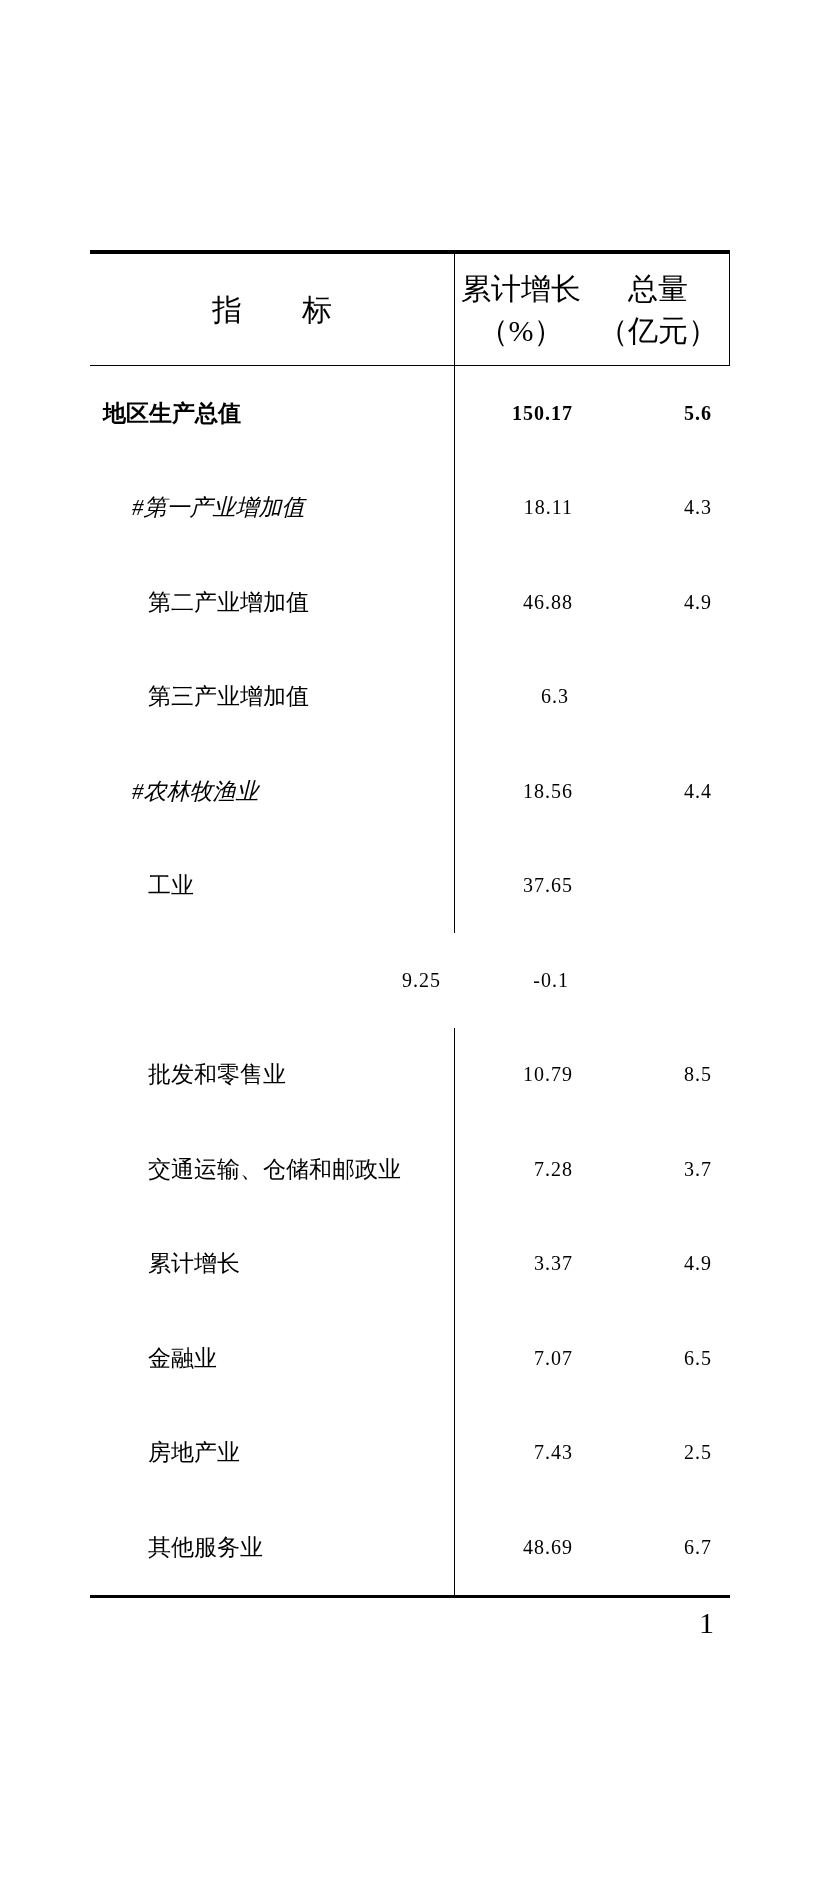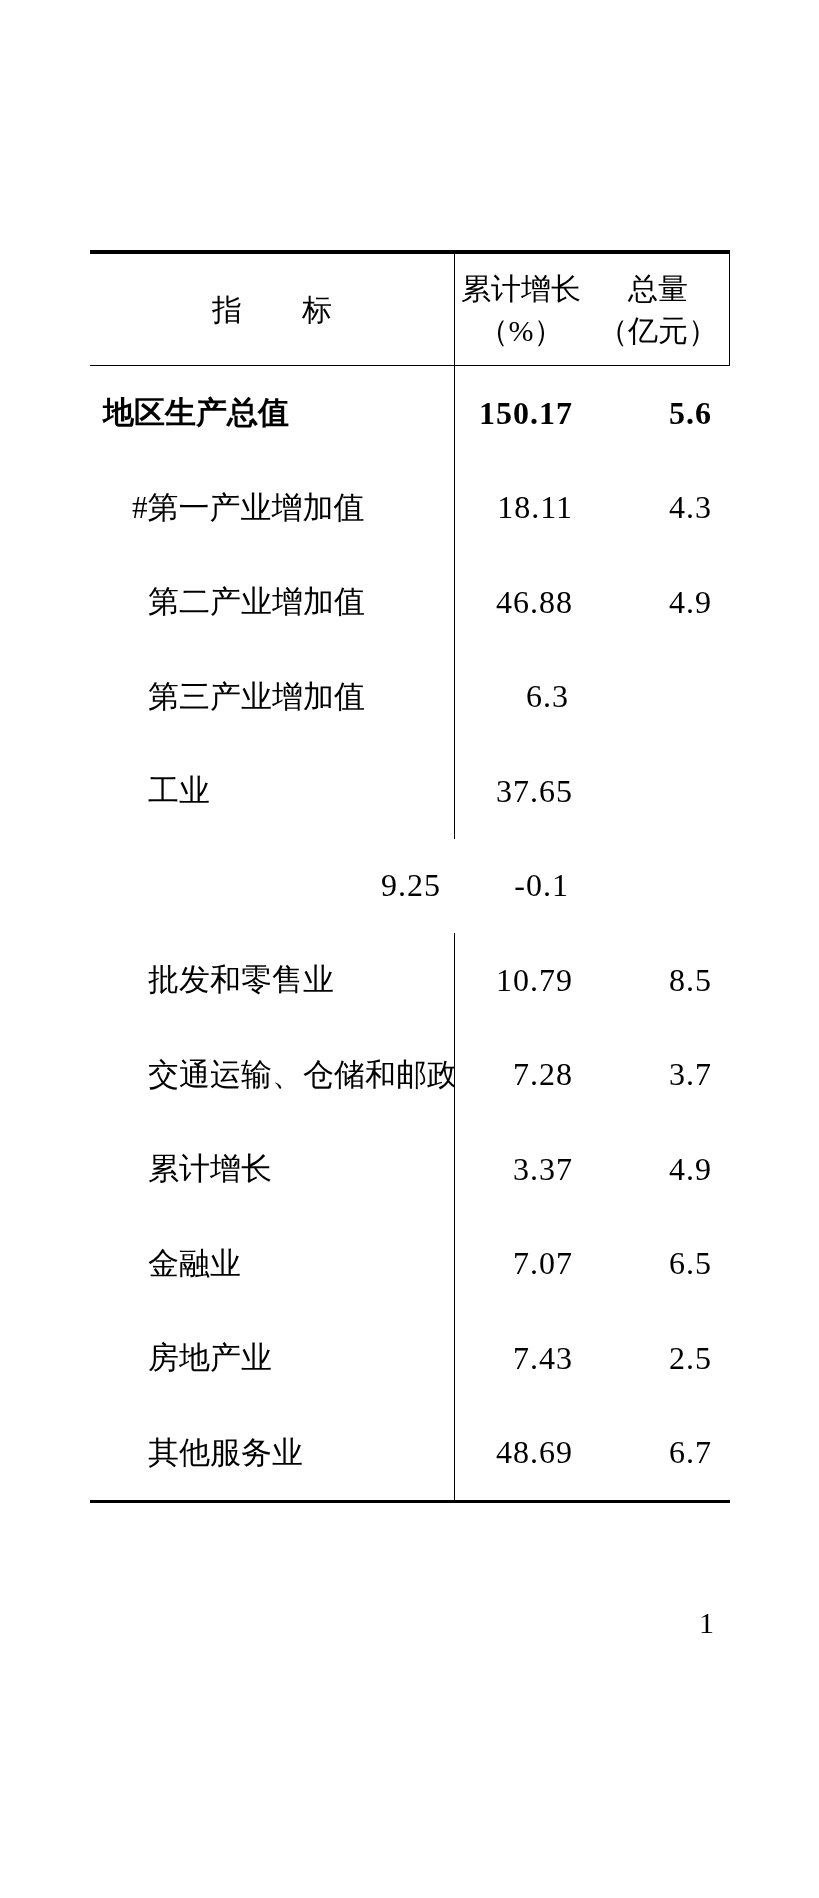--- a/index.html
+++ b/index.html
@@ -27,30 +27,30 @@
   }
   .h-col1{border-right:1.5px solid #000;white-space:pre;}
   .h-col2{border-right:1.5px solid #000;}
   .tbody .t-row{
     display:grid;grid-template-columns:365px 132px 143px;
     height:94.5px;
   }
   .c-ind{
     border-right:1.5px solid #000;
     display:flex;align-items:center;
-    font-size:31px;white-space:nowrap;overflow:hidden;
+    font-size:23px;white-space:nowrap;overflow:hidden;
   }
   .c-num{
     display:flex;align-items:center;justify-content:flex-end;
-    font-size:32px;letter-spacing:1px;
+    font-size:20px;letter-spacing:1px;
   }
   .c-total{padding-right:14px;}
   .c-growth{padding-right:18px;}
   .indent-0 .c-ind{padding-left:13px;}
-  .indent-1 .c-ind{padding-left:42px;}
+  .indent-1 .c-ind{padding-left:42px;font-style:italic;}
   .indent-2 .c-ind{padding-left:58px;}
   .row-bold{font-weight:bold;}
   .page-number{
     position:absolute;left:90px;top:1606px;width:640px;
     text-align:right;padding-right:16px;box-sizing:border-box;
     font-size:30px;
   }
 </style>
 </head>
 <body>
@@ -89,20 +89,25 @@
         <div class="c-ind">第二产业增加值</div>
         <div class="c-num c-total">46.88</div>
         <div class="c-num c-growth">4.9</div>
       </div>
 
       <div class="t-row indent-2">
         <div class="c-ind">第三产业增加值</div>
         <div class="c-num c-growth">6.3</div>
       </div>
 
+      <div class="t-row indent-1">
+        <div class="c-ind">#农林牧渔业</div>
+        <div class="c-num c-total">18.56</div>
+        <div class="c-num c-growth">4.4</div>
+      </div>
 
       <div class="t-row indent-2">
         <div class="c-ind">工业</div>
         <div class="c-num c-total">37.65</div>
       </div>
 
       <div class="t-row indent-2">
         <div class="c-num c-total">9.25</div>
         <div class="c-num c-growth">-0.1</div>
       </div>

